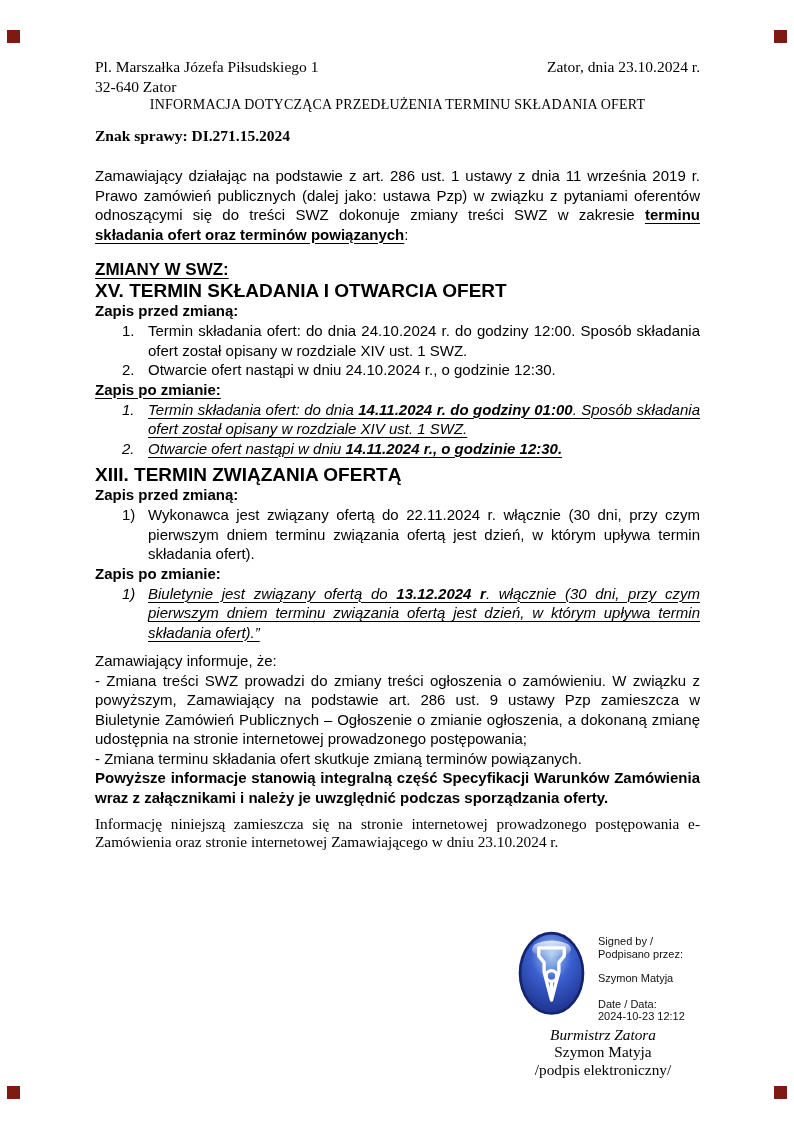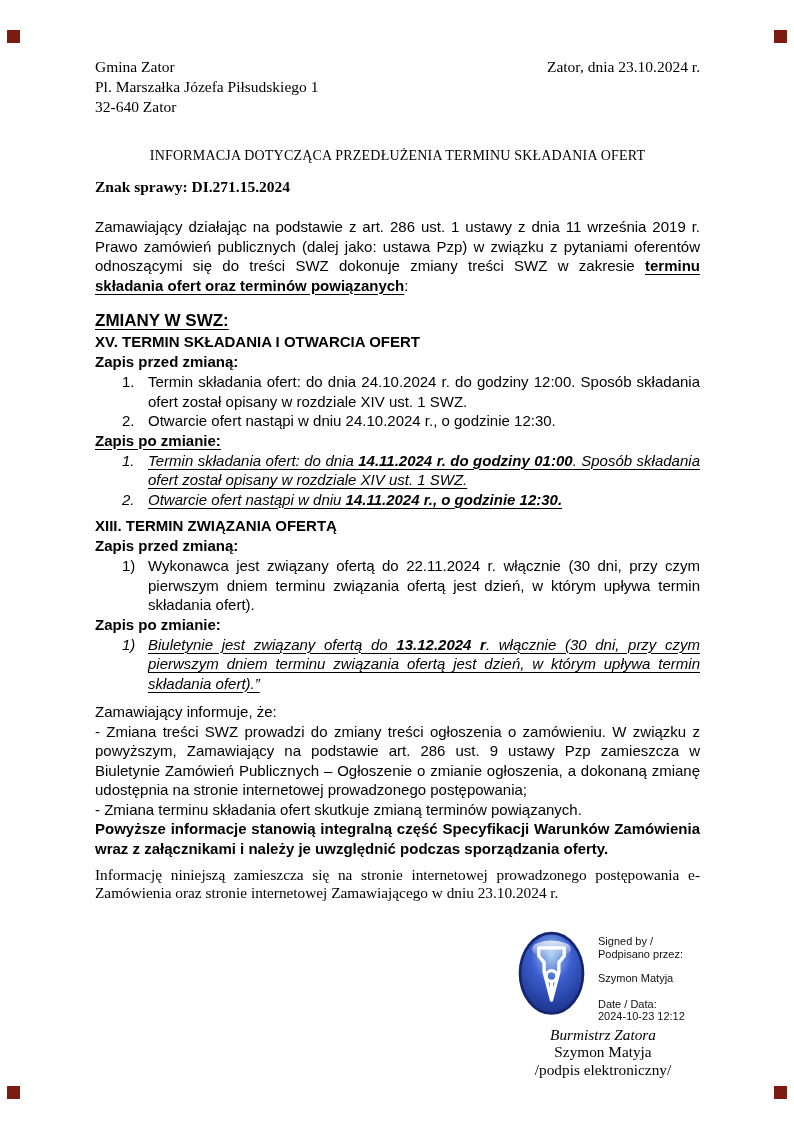--- a/index.html
+++ b/index.html
@@ -7,33 +7,33 @@
     width:794px;height:1123px;position:relative;background:#ffffff;color:#000;
     font-family:"Liberation Serif",serif;overflow:hidden;
   }
   .content{position:absolute;left:95px;top:57px;width:605px;}
   .sans{font-family:"Liberation Sans",sans-serif;}
 
   
   .hdr{position:relative;font-size:15.5px;line-height:20px;}
   .hdr-date{position:absolute;right:0;top:0;}
 
-  .title{margin-top:31px;text-align:center;font-size:14px;letter-spacing:.2px;white-space:nowrap;}
+  .title{text-align:center;font-size:14px;letter-spacing:.2px;white-space:nowrap;}
 
   .subject{margin-top:9px;font-size:15.5px;line-height:20.5px;text-align:justify;}
   .subject .b{font-weight:bold;}
 
   .case{margin-top:13px;font-size:15.5px;font-weight:bold;line-height:20px;}
 
   .intro{margin-top:20px;font-size:15px;line-height:19.5px;text-align:justify;}
   .emph{font-weight:bold;text-decoration:underline;text-underline-offset:3px;}
 
   .h-changes{margin-top:4px;font-size:17px;font-weight:bold;line-height:21px;
              text-decoration:underline;text-underline-offset:3px;}
-  .h-sec{font-size:15px;font-weight:bold;line-height:21px;}
+  .h-sec{font-size:19px;font-weight:bold;line-height:21px;}
   .h-label{font-size:15px;font-weight:bold;line-height:20px;}
   .h-label.u{text-decoration:underline;text-underline-offset:3px;}
 
   .li{display:flex;font-size:15px;line-height:19.5px;}
   .li .num{flex:0 0 26px;margin-left:27px;}
   .li .txt{flex:1;text-align:justify;}
   .after .li{font-style:italic;}
   .after .txt{text-decoration:underline;text-underline-offset:3px;text-decoration-thickness:1.4px;}
   .after .txt .b{font-weight:bold;}
 
@@ -66,21 +66,20 @@
 <body>
 
 <div class="mark tl" style="background: rgb(123, 27, 18);"></div>
 <div class="mark tr" style="background: rgb(123, 27, 18);"></div>
 <div class="mark bl" style="background: rgb(123, 27, 18);"></div>
 <div class="mark br" style="background: rgb(123, 27, 18);"></div>
 
 <div class="content">
 
   <div class="hdr">
-    <div>Gmina Zator</div>
     <div>Pl. Marszałka Józefa Piłsudskiego 1</div>
     <div>32-640 Zator</div>
     <div class="hdr-date">Zator, dnia 23.10.2024 r.</div>
   </div>
 
   <div class="title">INFORMACJA DOTYCZĄCA PRZEDŁUŻENIA TERMINU SKŁADANIA OFERT</div>
 
 
   <div class="case">Znak sprawy: DI.271.15.2024</div>
 

